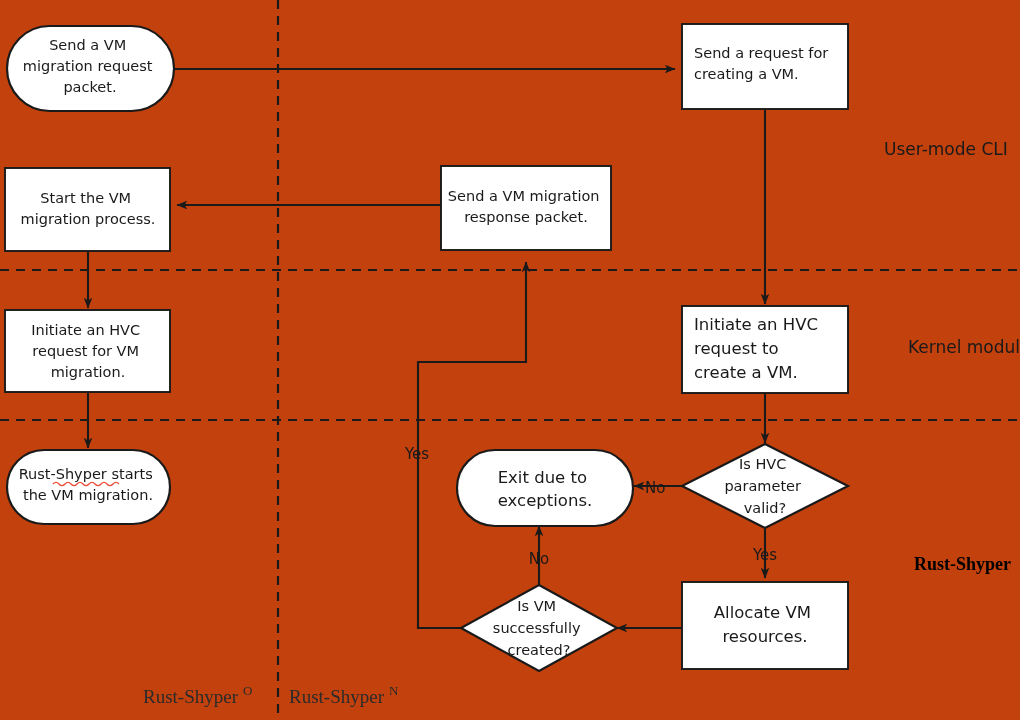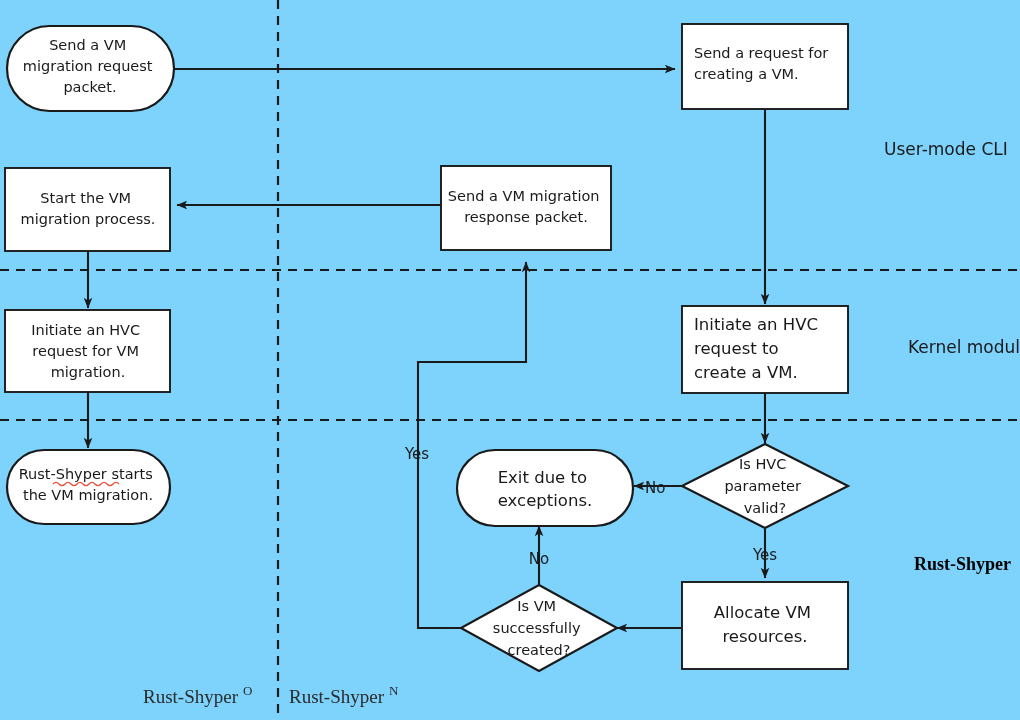--- a/index.html
+++ b/index.html
@@ -4,21 +4,21 @@
 <style>
   html, body {
     margin: 0;
     padding: 0;
     background: #ffffff;
   }
   #canvas {
     position: relative;
     width: 1020px;
     height: 720px;
-    background: #7dd3fc;
+    background: #c2410c;
     font-family: "DejaVu Sans", sans-serif;
     overflow: hidden;
   }
   svg.layer {
     position: absolute;
     top: 0;
     left: 0;
     width: 1020px;
     height: 720px;
   }

